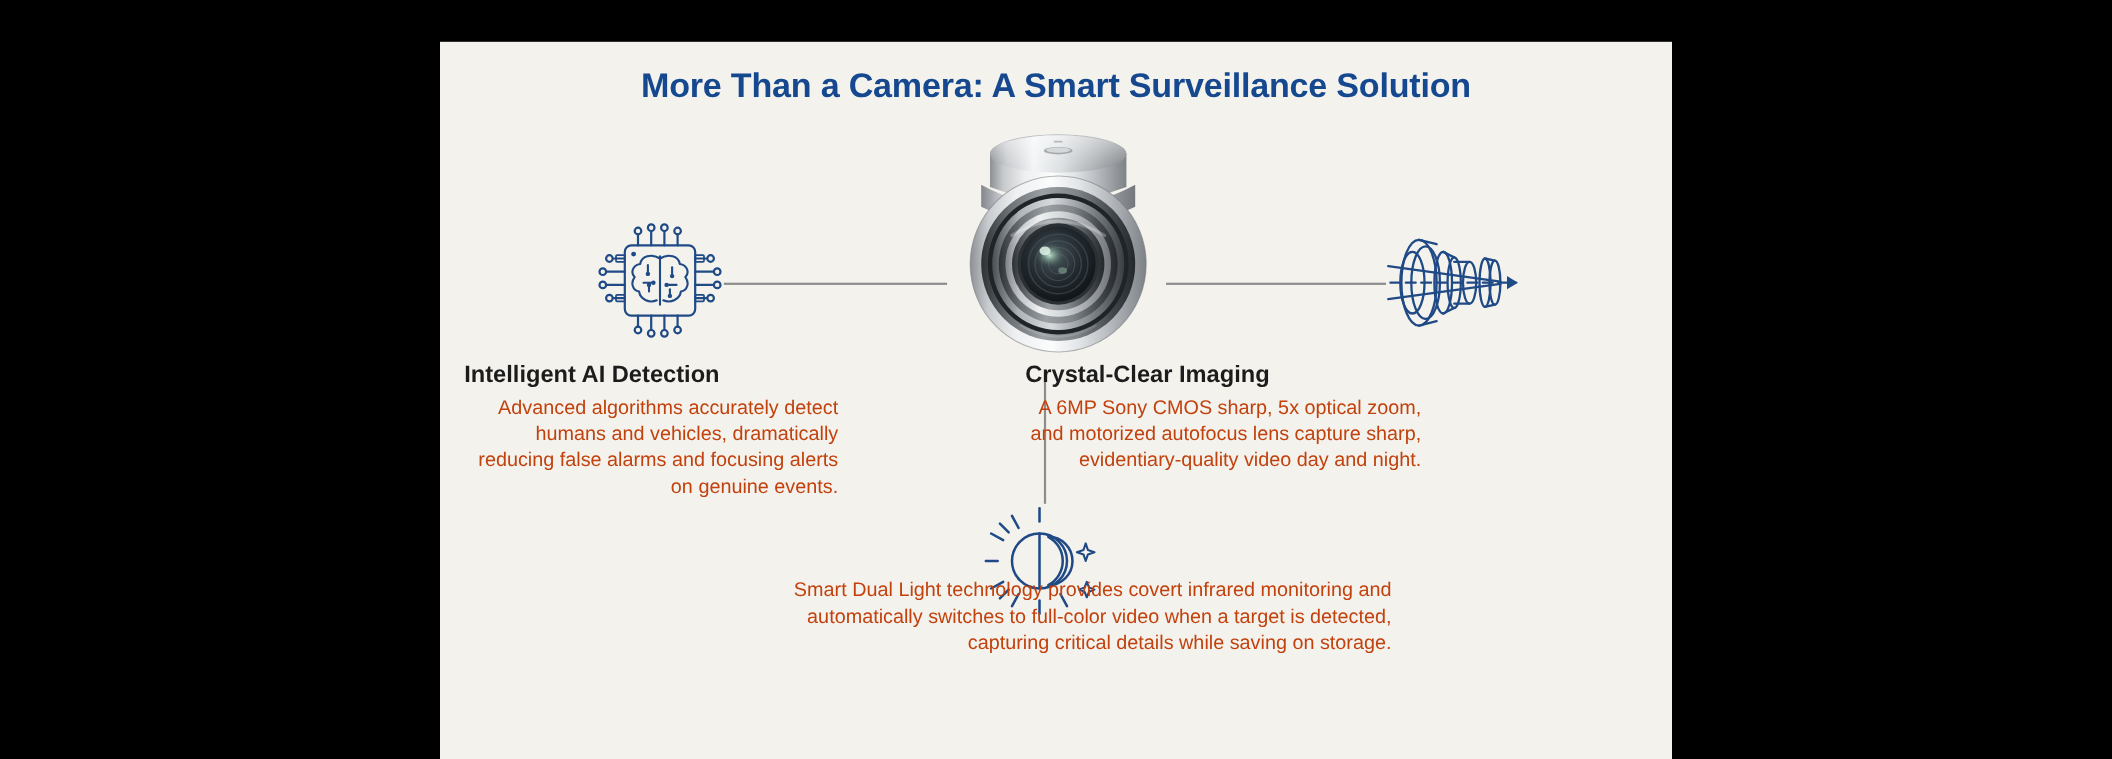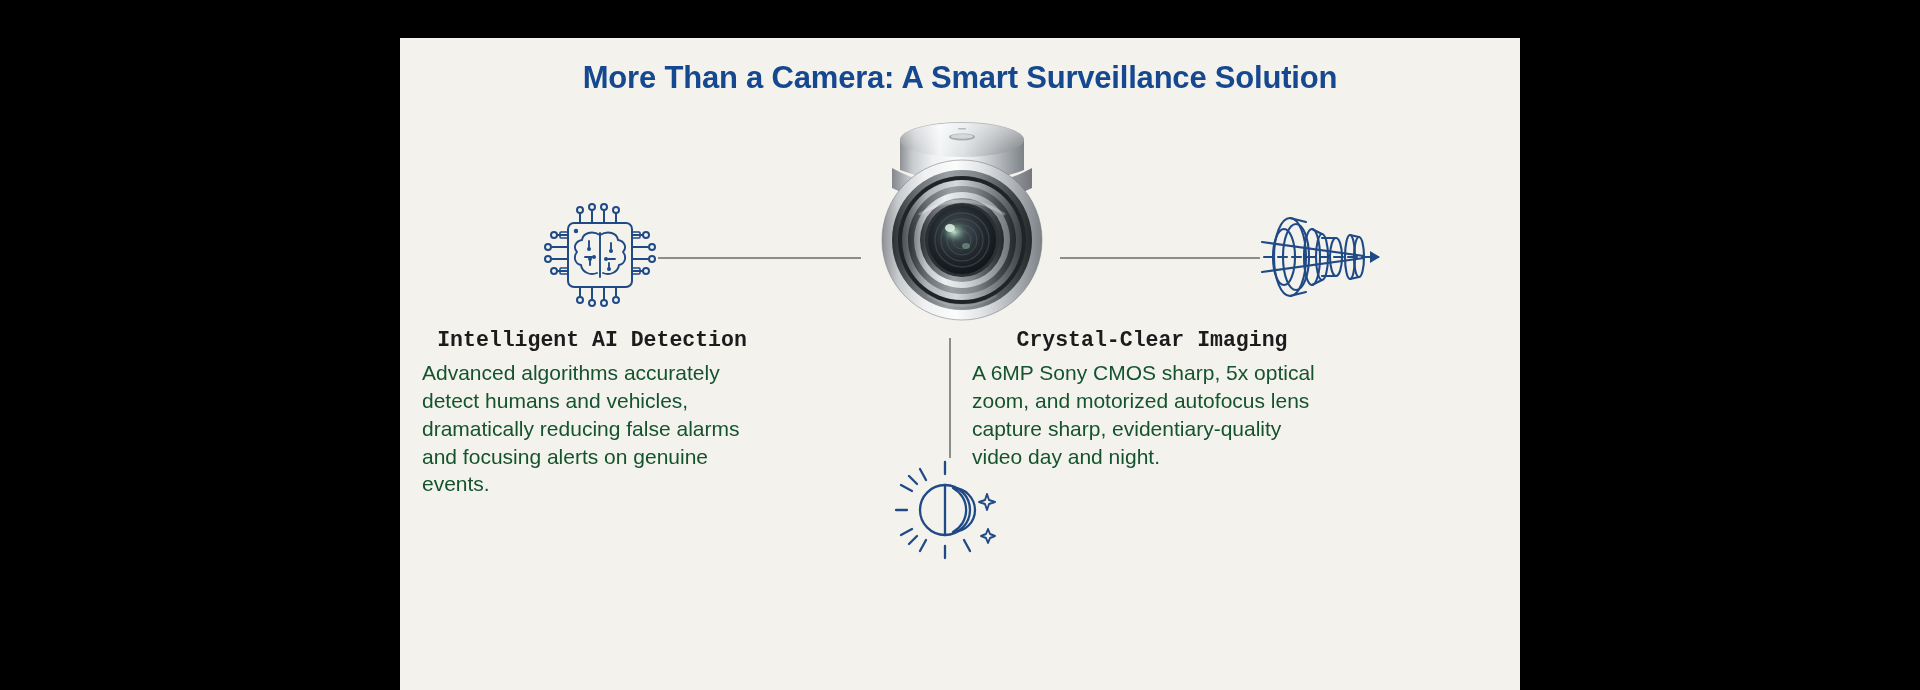--- a/index.html
+++ b/index.html
@@ -65,40 +65,39 @@
   #lens {
     position: absolute;
     left: 462px;
     top: 72px;
     width: 200px;
     height: 222px;
   }
 
   
   .feature-title {
-    font-family: Liberation Mono, monospace;
+    font-family: Liberation Sans, sans-serif;
     font-weight: bold;
     font-size: 21.5px;
     color: #1c1c1c;
-    text-align: center;
     line-height: 1.2;
   }
   .feature-body {
     font-family: "Liberation Sans", sans-serif;
-    font-size: 21px;
-    color: #14532d;
-    text-align: left;
+    font-size: 18px;
+    color: #c2410c;
+    text-align: right;
     line-height: 1.33;
     margin-top: 5px;
   }
   .feature {
     position: absolute;
   }
   #feature-left   { left: 22px;  top: 290px; width: 340px; }
-  #feature-right  { left: 572px; top: 290px; width: 360px; }
+  #feature-right  { left: 532px; top: 290px; width: 360px; }
   #feature-bottom { left: 255px; top: 482px; width: 610px; }
 </style>
 </head>
 <body>
 
 <div id="stage">
 
   <div id="panel">
 
     <div id="title">More Than a Camera: A Smart Surveillance Solution</div>
@@ -337,16 +336,17 @@
       <div class="feature-title">Intelligent AI Detection</div>
       <div class="feature-body">Advanced algorithms accurately detect humans and vehicles, dramatically reducing false alarms and focusing alerts on genuine events.</div>
     </div>
 
     <div class="feature" id="feature-right">
       <div class="feature-title">Crystal-Clear Imaging</div>
       <div class="feature-body">A 6MP Sony CMOS sharp, 5x optical zoom, and motorized autofocus lens capture sharp, evidentiary-quality video day and night.</div>
     </div>
 
     <div class="feature" id="feature-bottom">
+      <div class="feature-body">Smart Dual Light technology provides covert infrared monitoring and automatically switches to full-color video when a target is detected, capturing critical details while saving on storage.</div>
     </div>
 
   </div>
 </div>
 
 </body></html>

